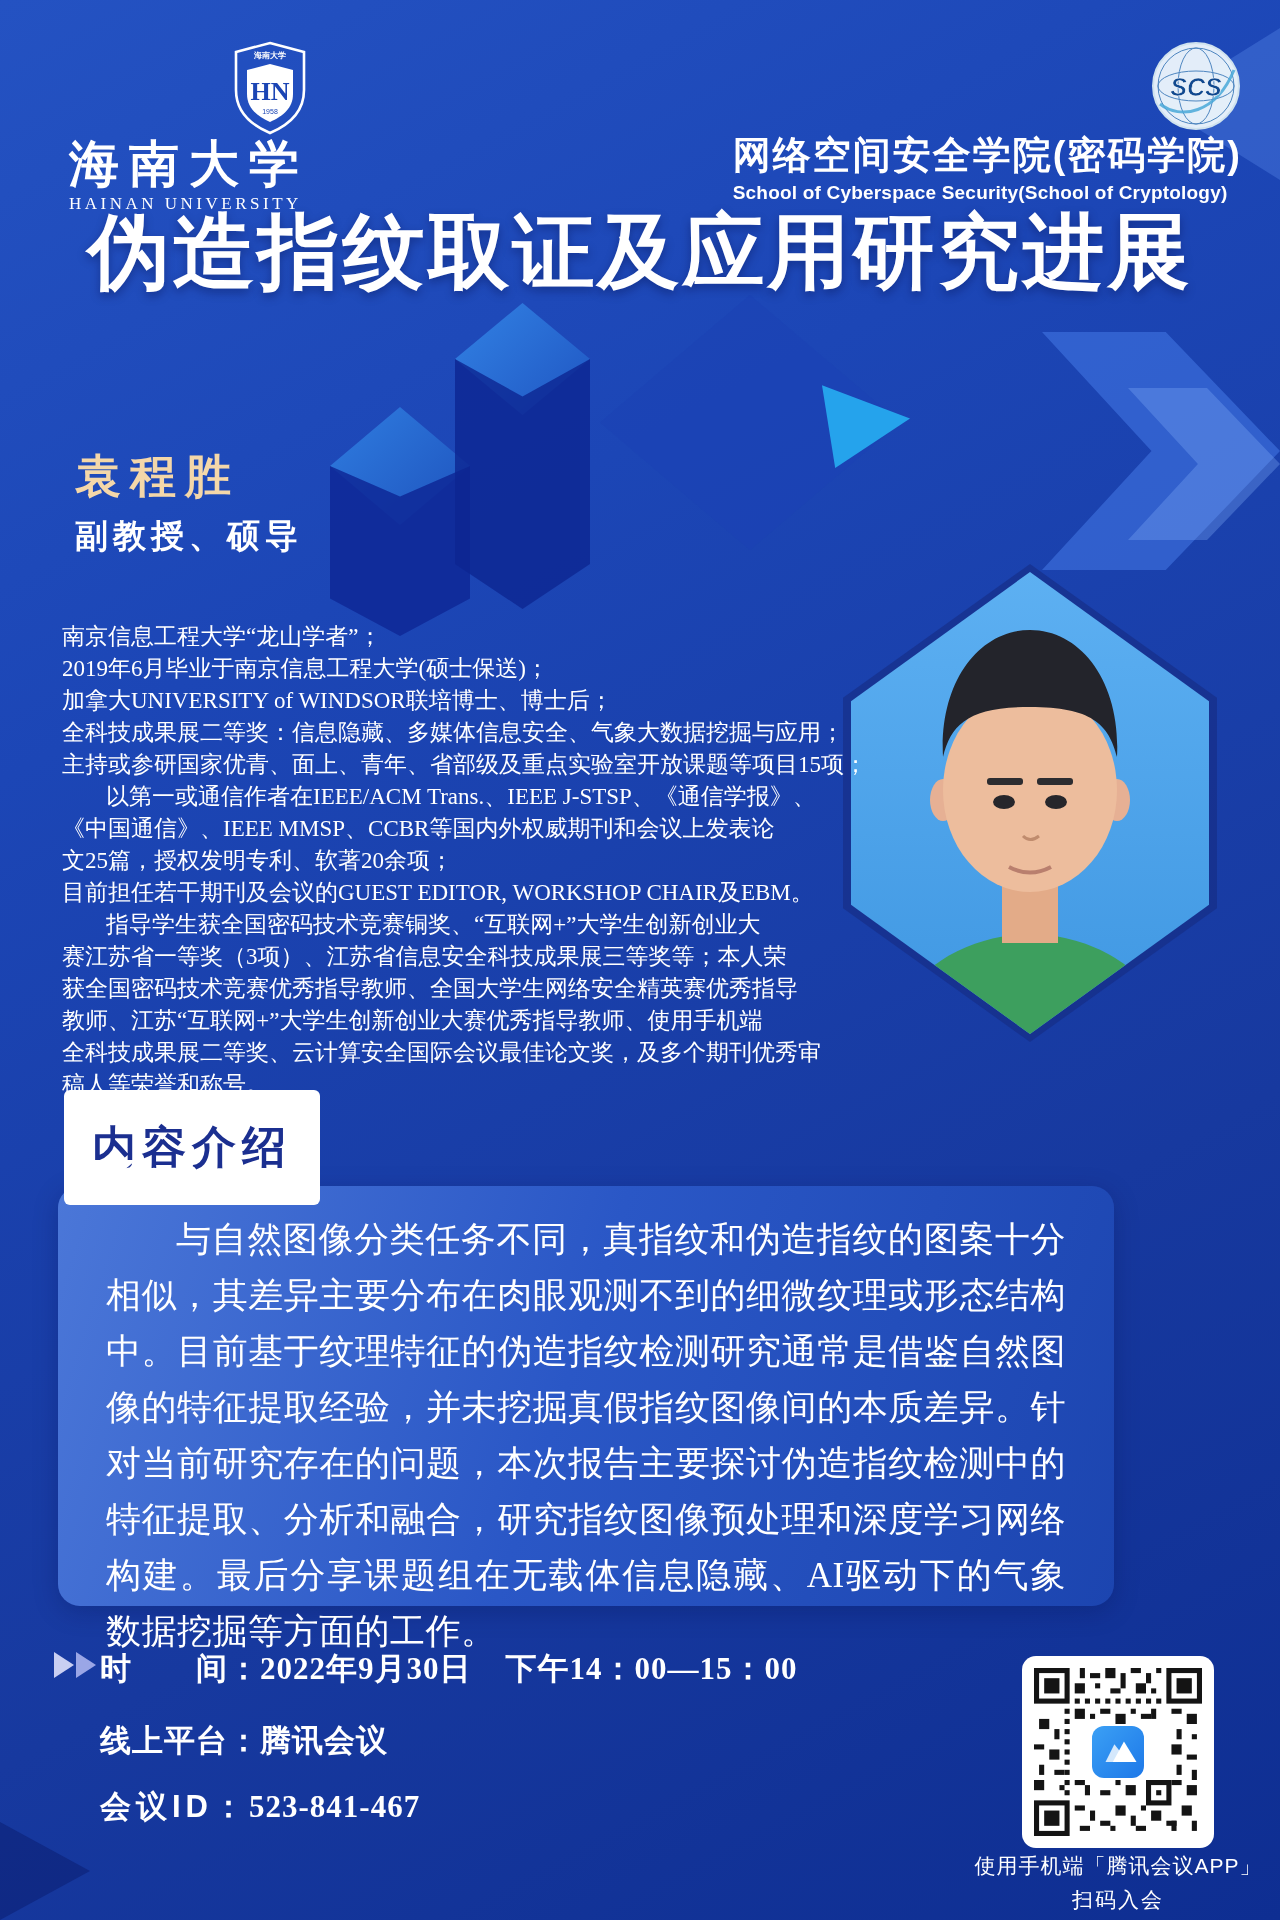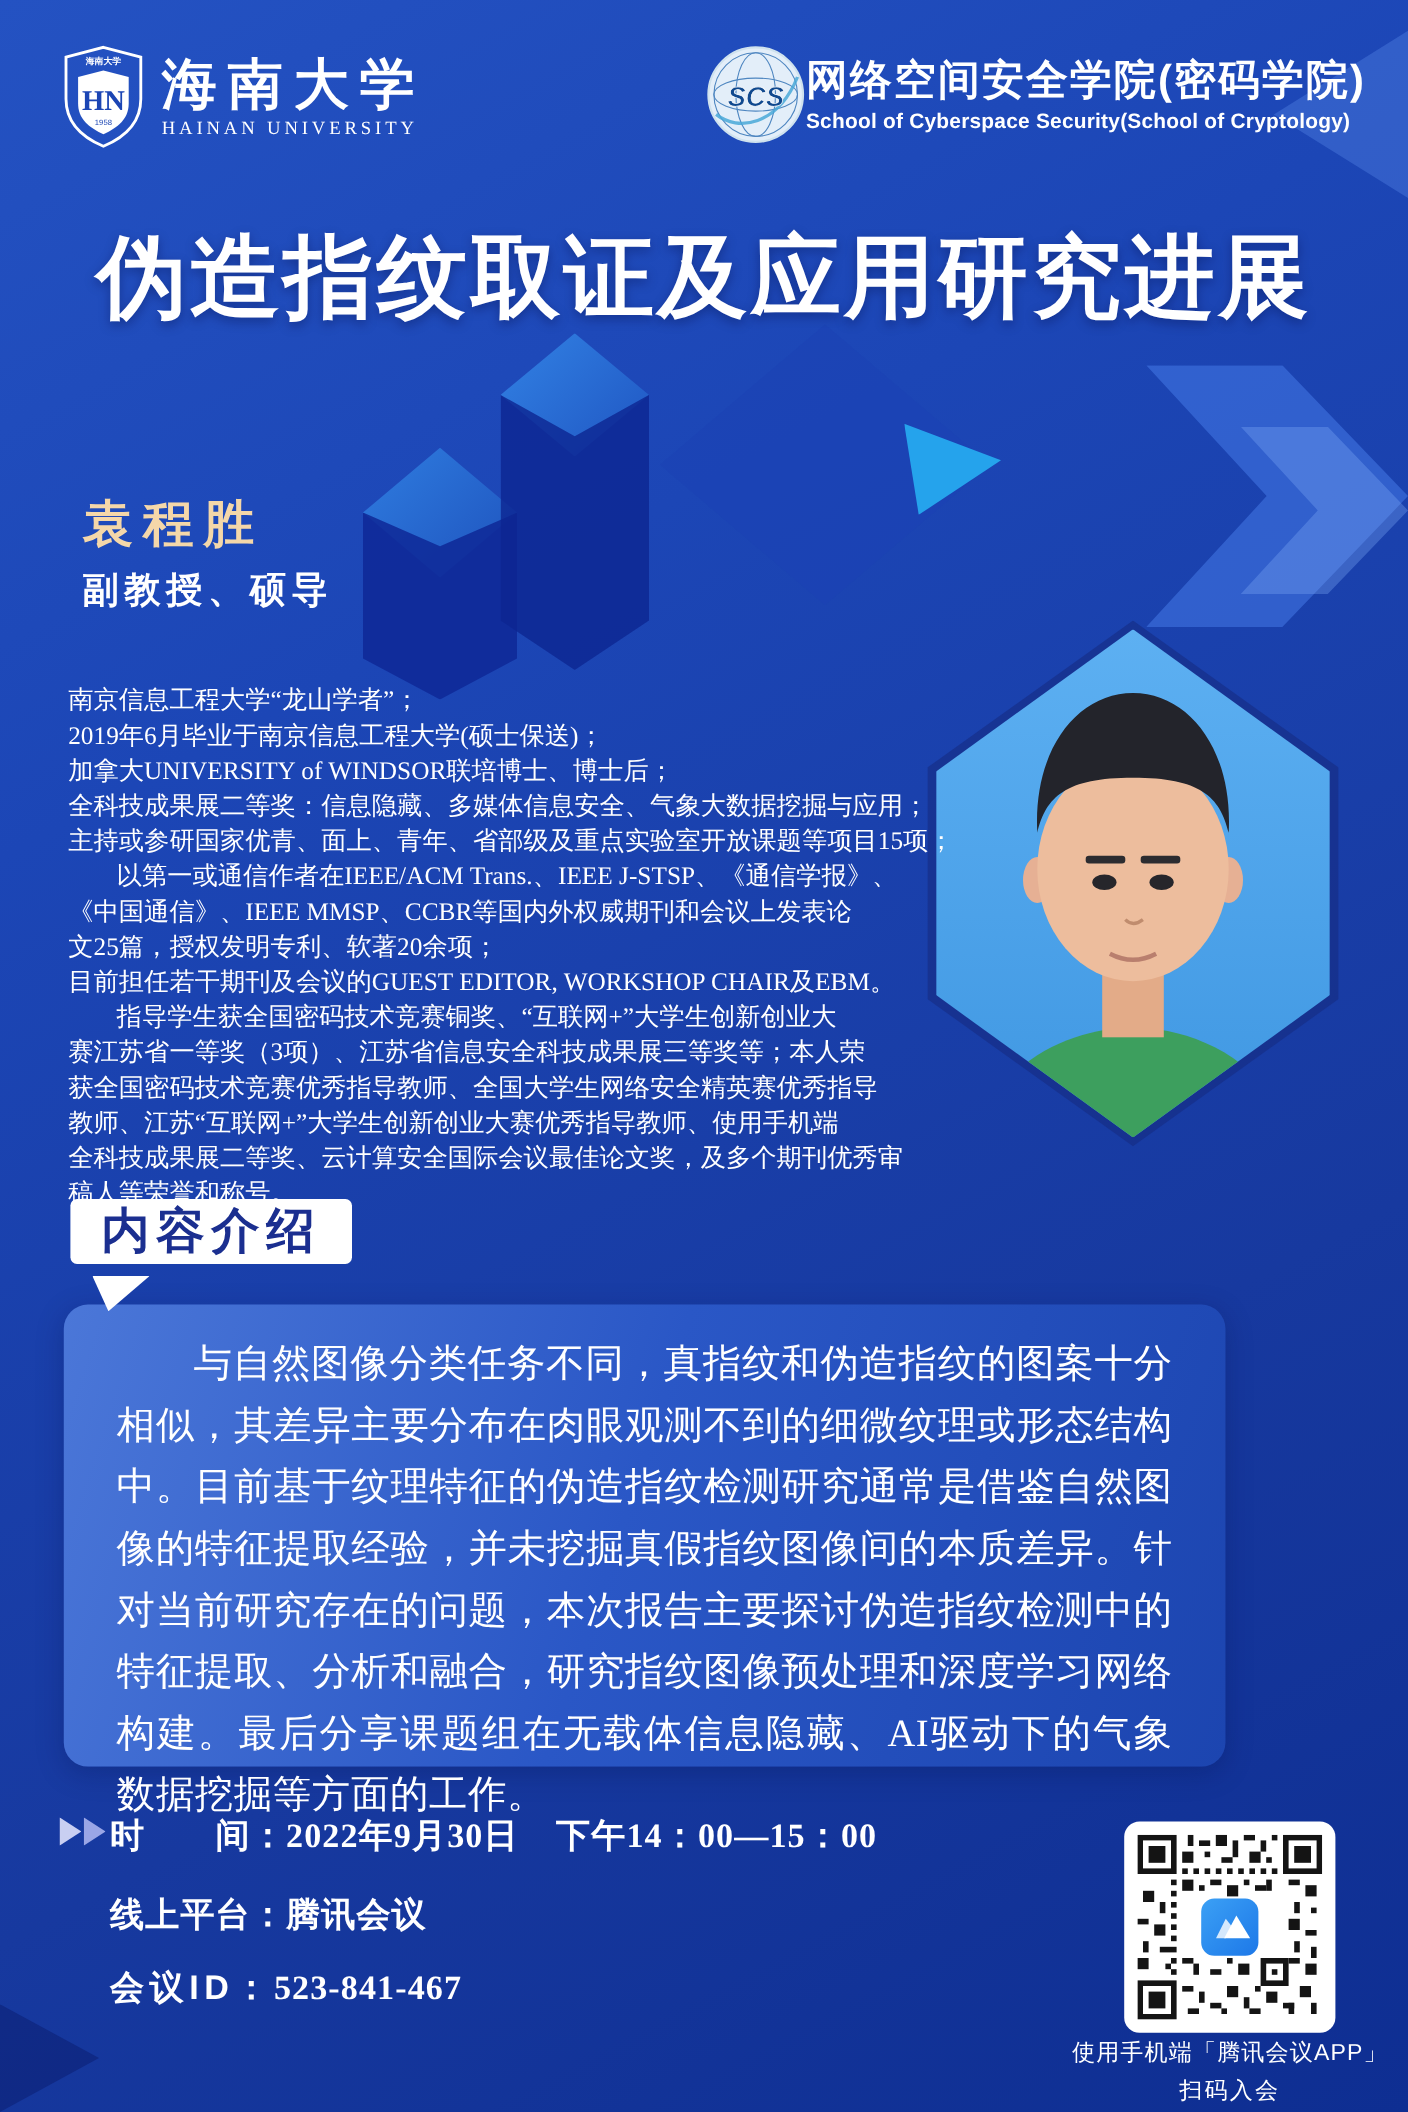--- a/index.html
+++ b/index.html
@@ -20,21 +20,21 @@
     clip-path:polygon(0 8%,100% 45%,15% 100%);}
   .chev{clip-path:polygon(0 0,52% 0,100% 50%,52% 100%,0 100%,46% 50%);}
   .chev-r1{left:1042px;top:332px;width:238px;height:238px;background:rgba(72,126,236,.5);}
   .chev-r2{left:1128px;top:388px;width:152px;height:152px;background:rgba(130,175,250,.32);}
   .tr-poly{left:1158px;top:28px;width:122px;height:152px;background:rgba(95,145,240,.32);
     clip-path:polygon(100% 0,100% 100%,0 50%);}
   .bl-chev{left:0;top:1822px;width:150px;height:98px;background:rgba(10,28,110,.5);
     clip-path:polygon(0 0,60% 50%,0 100%);}
   
   .header{position:absolute;z-index:2;top:40px;left:55px;right:38px;display:flex;justify-content:space-between;align-items:flex-start;}
-  .brand{display:flex;align-items:center;}
+  .brand{display:flex;align-items:flex-end;flex-direction:column;}
   .brand svg{flex:none;}
   .uni-names{margin-left:14px;}
   .uni-cn{font-size:50px;font-weight:900;letter-spacing:10px;line-height:56px;}
   .uni-en{font-family:"Liberation Serif",serif;font-size:17px;letter-spacing:3.5px;margin-top:2px;}
   .school-names{}
   .school-cn{font-size:38px;font-weight:900;letter-spacing:2px;line-height:46px;}
   .school-en{font-size:19px;font-weight:700;margin-top:4px;letter-spacing:.2px;}
   
   .title{position:absolute;z-index:2;top:198px;left:0;width:1280px;text-align:center;
     font-size:82px;font-weight:900;letter-spacing:3px;text-shadow:0 4px 10px rgba(0,10,60,.35);}
@@ -44,21 +44,21 @@
   .bio{position:absolute;z-index:2;left:62px;top:586px;width:810px;
     font-family:"Liberation Serif",serif;font-size:23px;line-height:32px;margin-top:35px;}
   .bio-line{white-space:nowrap;}
   .bio-line.indent{padding-left:44px;}
   
   .hex{clip-path:polygon(50% 0,100% 28%,100% 72%,50% 100%,0 72%,0 28%);}
   .photo-outline{position:absolute;z-index:1;left:843px;top:564px;width:374px;height:478px;background:rgba(22,44,130,.6);}
   .photo{position:absolute;z-index:1;left:851px;top:572px;width:358px;height:462px;}
   
   .bubble{position:absolute;z-index:2;left:64px;top:1090px;background:#fff;border-radius:6px;
-    padding:0 28px;font-size:44px;font-weight:900;letter-spacing:6px;color:#1b2f90;}
+    padding:28px 28px;font-size:44px;font-weight:900;letter-spacing:6px;color:#1b2f90;}
   .bubble-tail{position:absolute;z-index:2;left:84px;top:1160px;width:52px;height:32px;background:#fff;
     clip-path:polygon(0 0,100% 0,28% 100%);}
   
   .panel{position:absolute;z-index:1;left:58px;top:1186px;width:1056px;height:420px;border-radius:22px;
     background:linear-gradient(108deg,#4b77d8 0%,#2a57c6 48%,#1c45b0 100%);box-shadow:0 6px 24px rgba(5,15,70,.25);}
   .panel p{margin:0;padding:26px 48px 0 48px;font-family:"Liberation Serif",serif;font-size:35px;
     line-height:56px;text-indent:2em;text-align:justify;letter-spacing:.5px;color:#fff;}
   
   .row{position:absolute;z-index:2;left:100px;font-size:31px;font-weight:800;letter-spacing:1px;white-space:nowrap;}
   .row .val{font-family:"Liberation Serif",serif;font-weight:700;}

